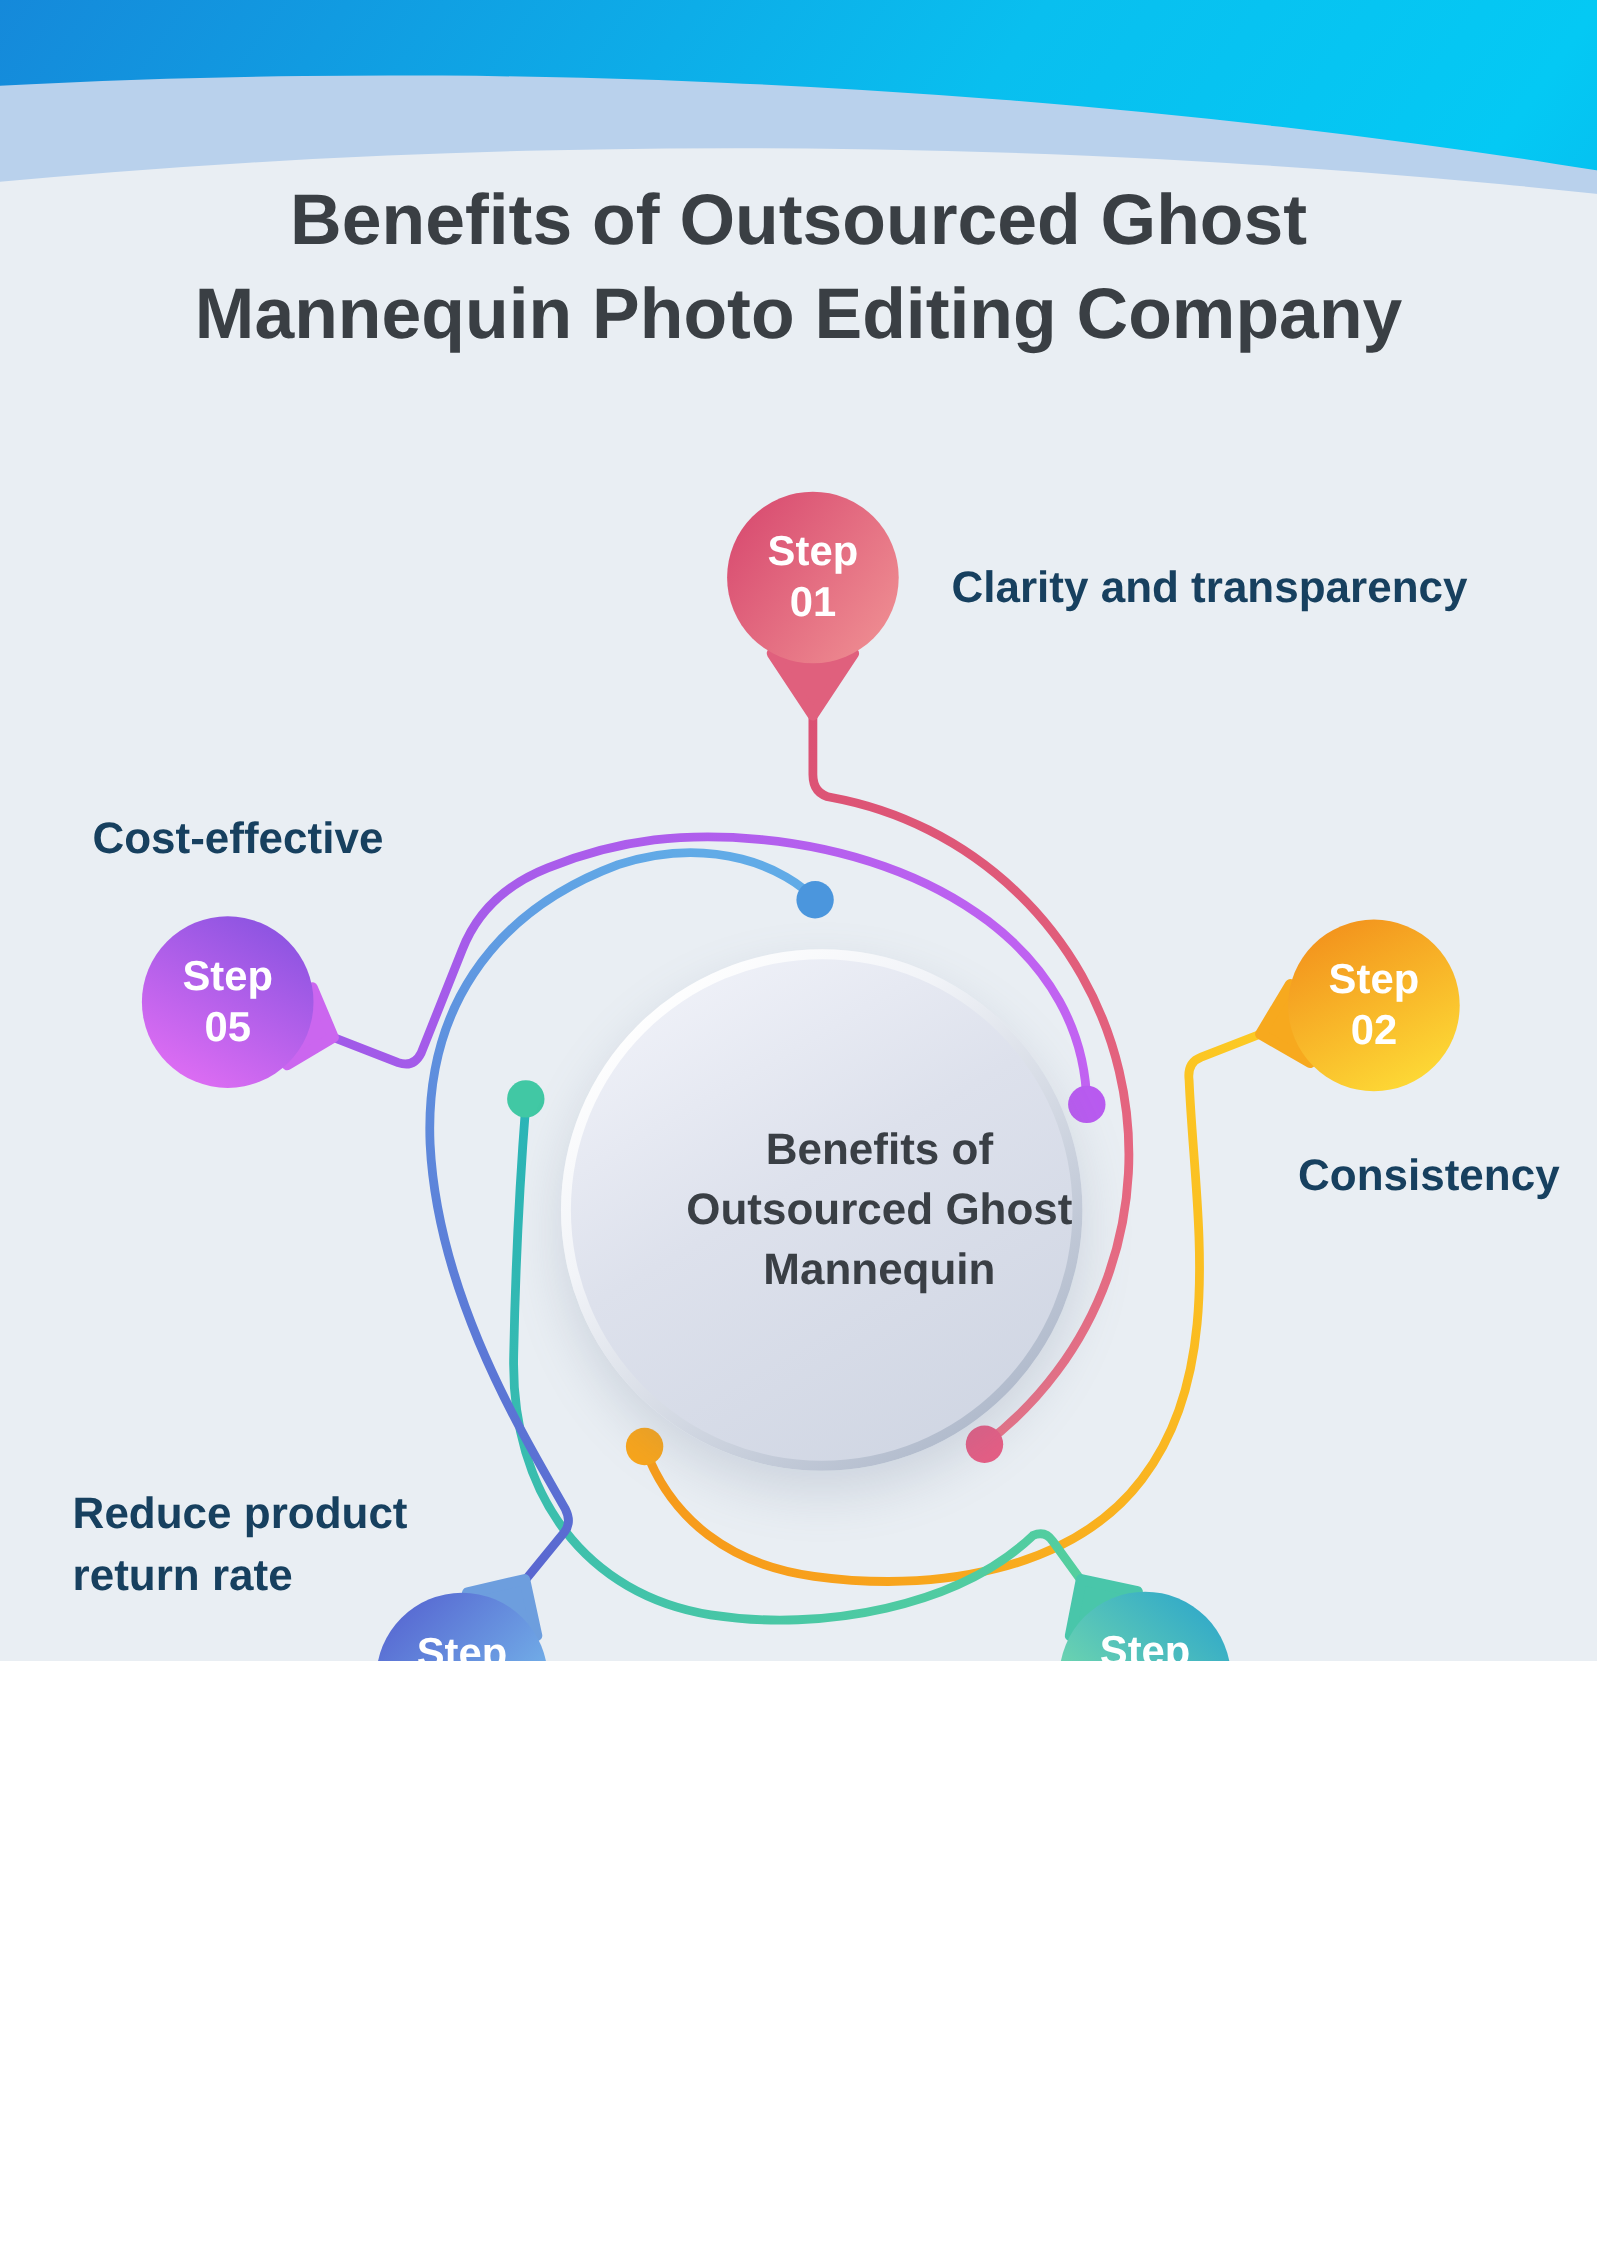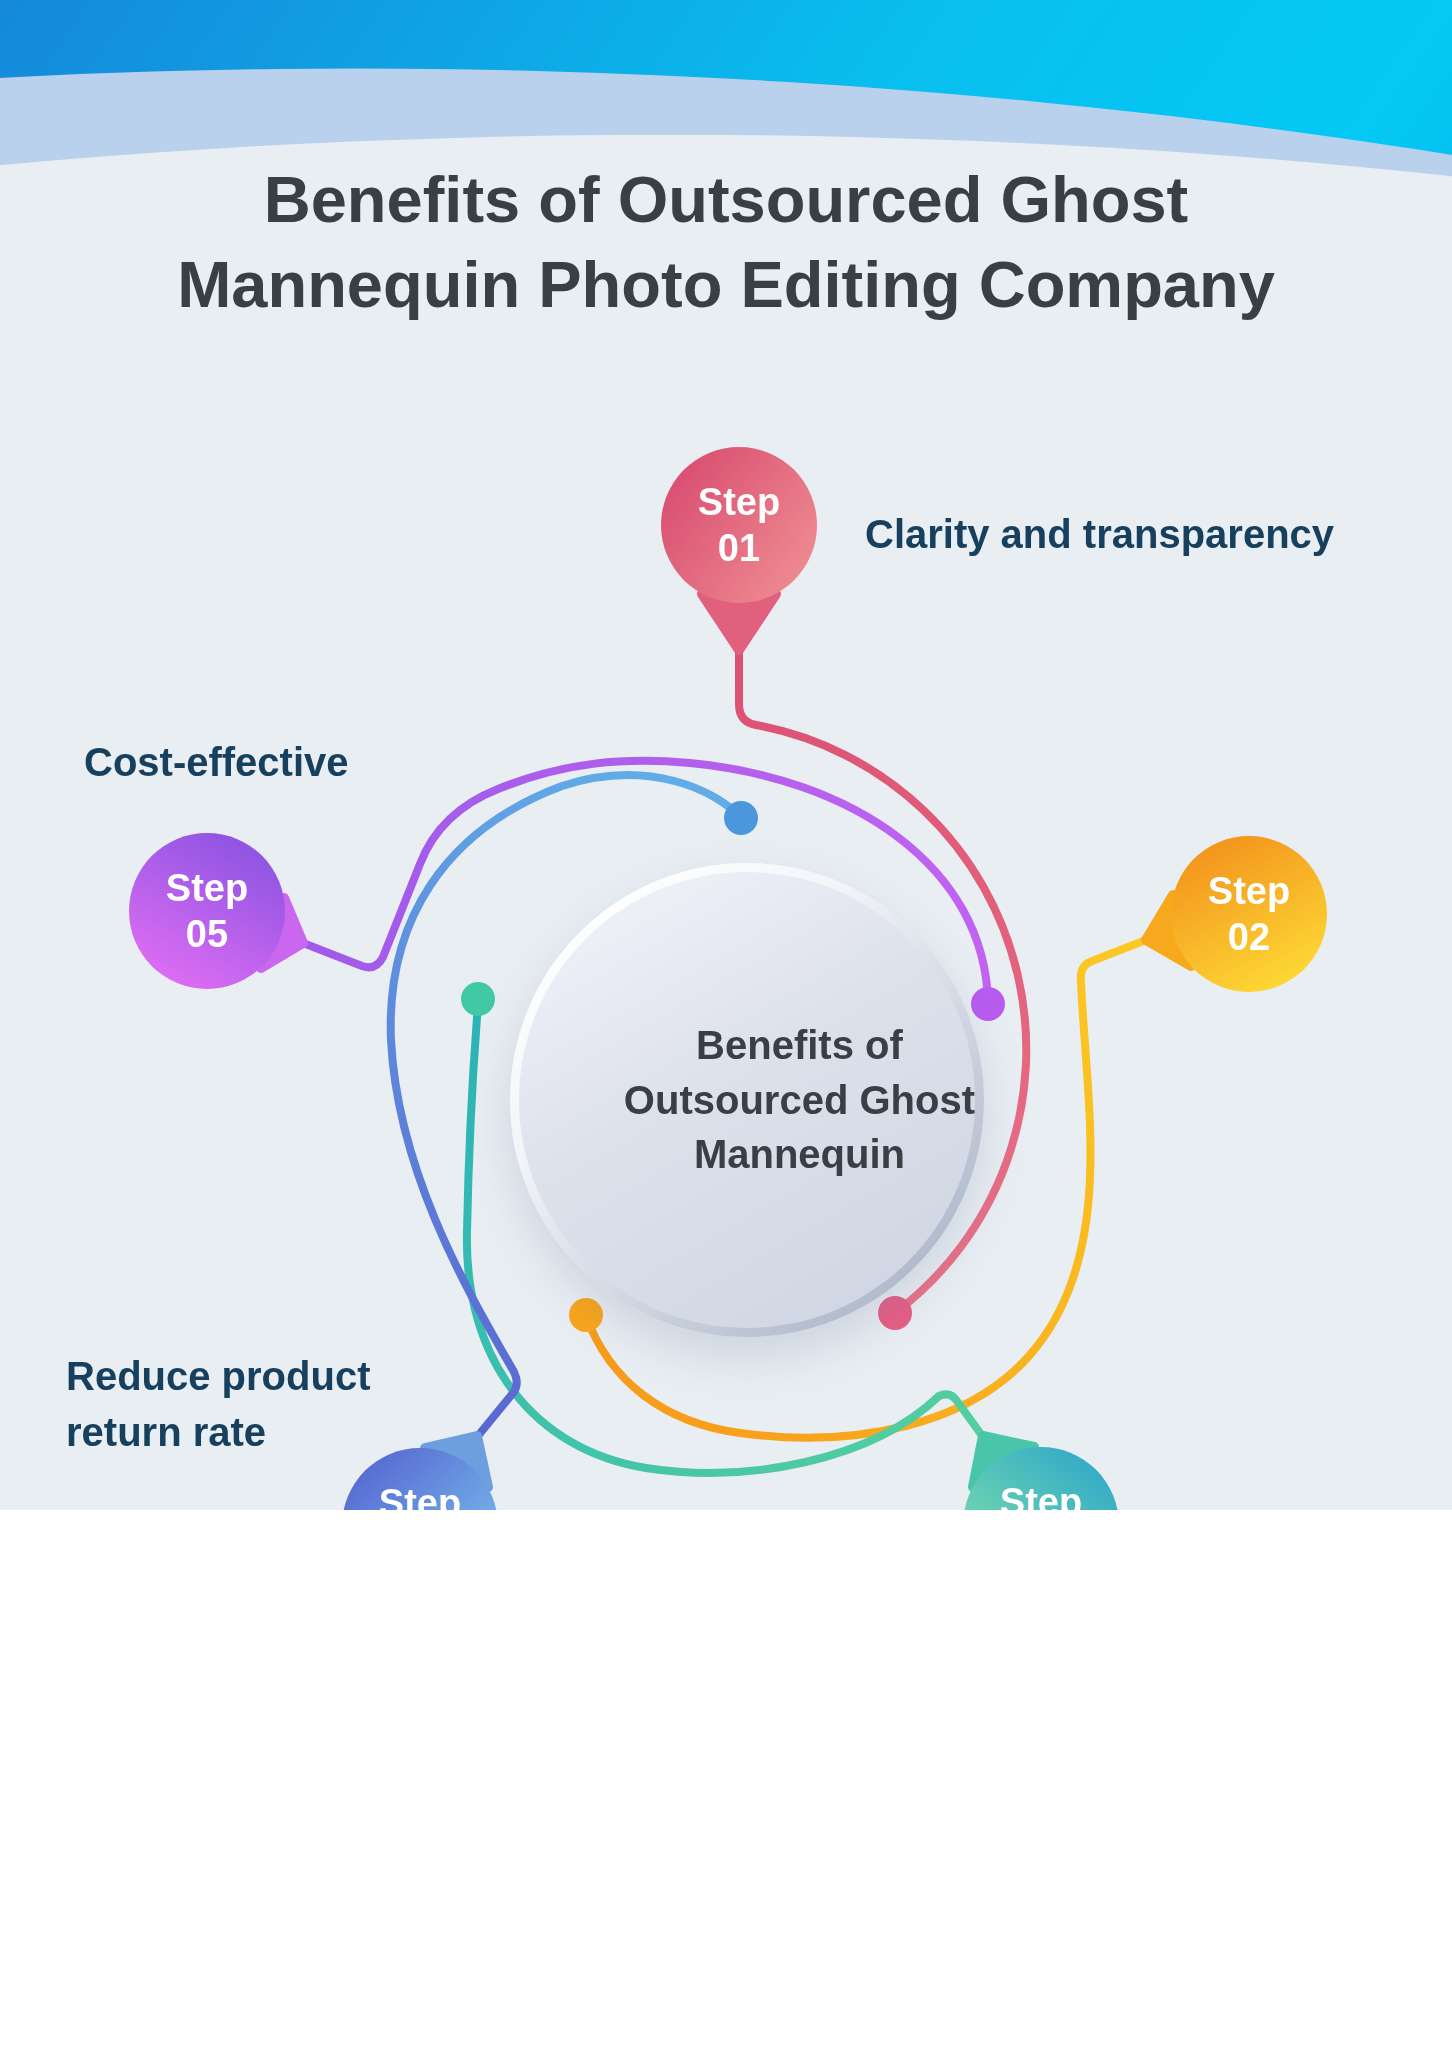--- a/index.html
+++ b/index.html
@@ -132,16 +132,17 @@
     <div class="inner">
       <div class="txt">
         <div>Benefits of</div>
         <div>Outsourced Ghost</div>
         <div>Mannequin</div>
       </div>
     </div>
   </div>
 
   <div class="caption" style="left:865px;top:506px;">Clarity and transparency</div>
+  <div class="caption" style="left:1180px;top:1041px;">Consistency</div>
   <div class="caption" style="left:66px;top:1348px;width:345px;">Reduce product return rate</div>
   <div class="caption" style="left:84px;top:734px;">Cost-effective</div>
 
 </div>
 
 </body></html>

